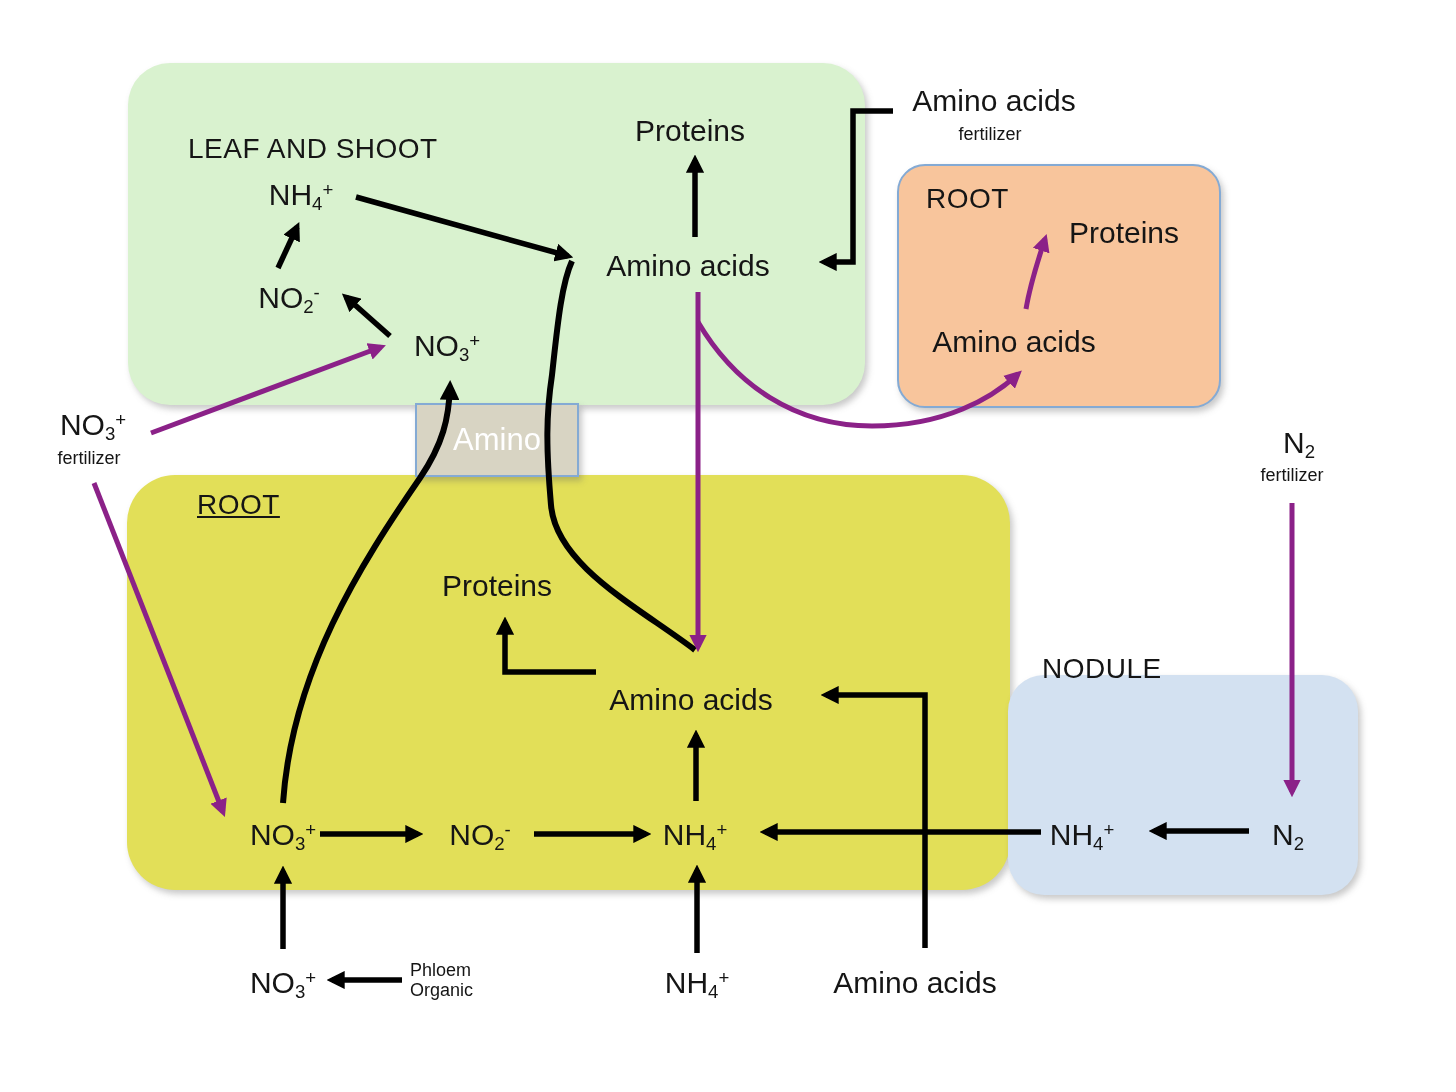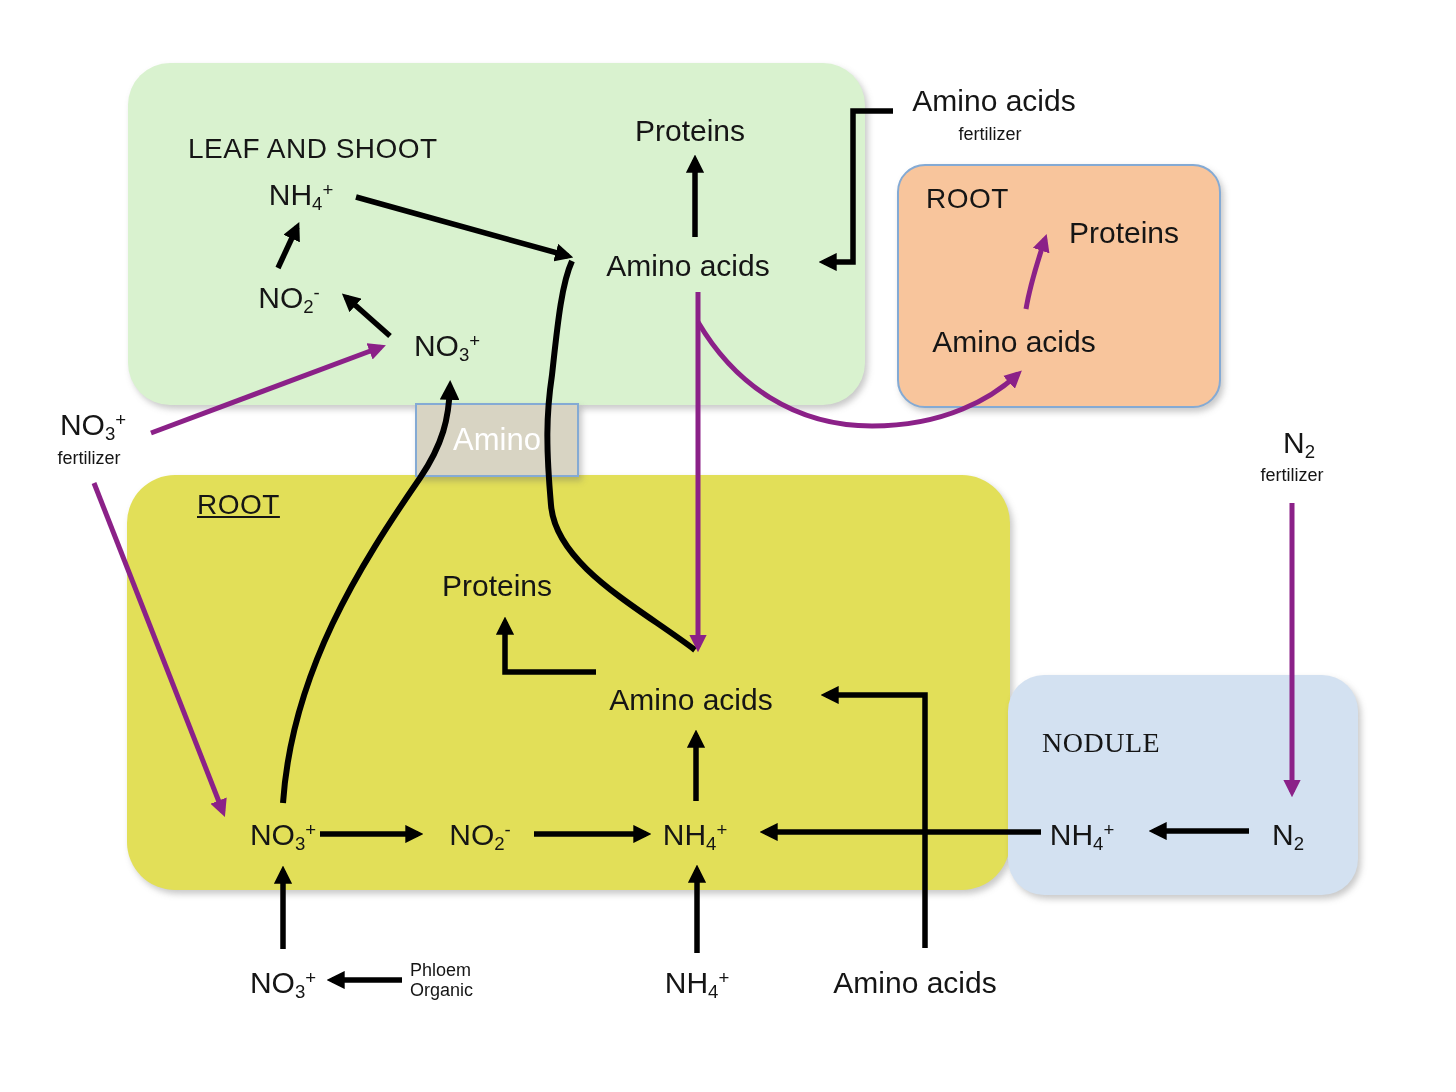--- a/index.html
+++ b/index.html
@@ -98,21 +98,21 @@
   <div class="lbl" style="left:1124px; top:216px;">Proteins</div>
   <div class="lbl" style="left:1014px; top:325px;">Amino acids</div>
 
   <div class="lbl lft title" style="left:197px; top:490px;text-decoration:underline;">ROOT</div>
   <div class="lbl" style="left:497px; top:569px;">Proteins</div>
   <div class="lbl" style="left:691px; top:683px;">Amino acids</div>
   <div class="lbl" style="left:283px; top:818px;">NO<sub>3</sub><sup>+</sup></div>
   <div class="lbl" style="left:480px; top:818px;">NO<sub>2</sub><sup>-</sup></div>
   <div class="lbl" style="left:695px; top:818px;">NH<sub>4</sub><sup>+</sup></div>
 
-  <div class="lbl lft title" style="left:1042px; top:728px;font-family:Liberation Serif, serif;">NODULE</div>
+  <div class="lbl lft title" style="left:1042px; top:654px;">NODULE</div>
   <div class="lbl" style="left:1082px; top:818px;">NH<sub>4</sub><sup>+</sup></div>
   <div class="lbl" style="left:1288px; top:818px;">N<sub>2</sub></div>
 
   <div class="lbl" style="left:1299px; top:426px;">N<sub>2</sub></div>
   <div class="lbl small" style="left:1292px; top:466px;">fertilizer</div>
 
   <div class="lbl" style="left:93px; top:408px;">NO<sub>3</sub><sup>+</sup></div>
   <div class="lbl small" style="left:89px; top:449px;">fertilizer</div>
 
   <div class="lbl" style="left:283px; top:966px;">NO<sub>3</sub><sup>+</sup></div>

